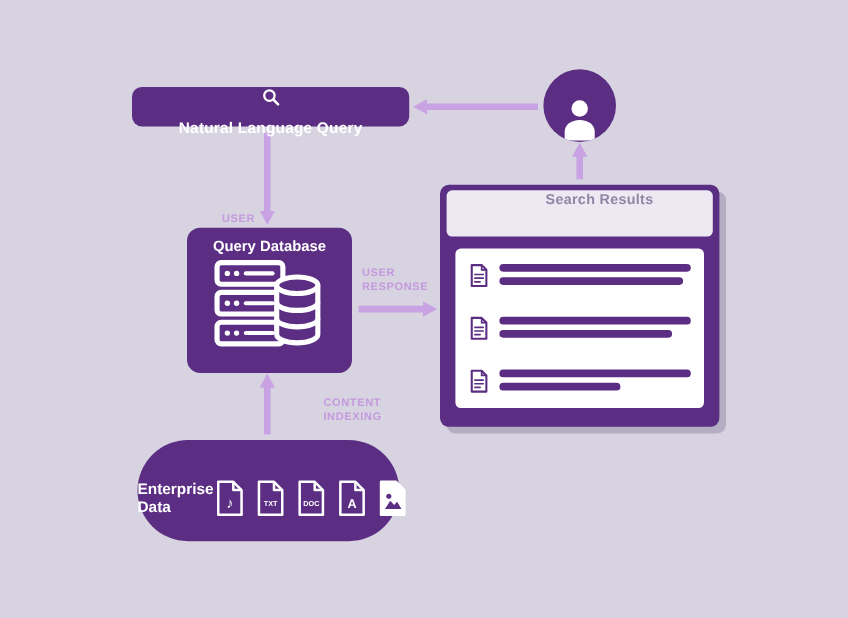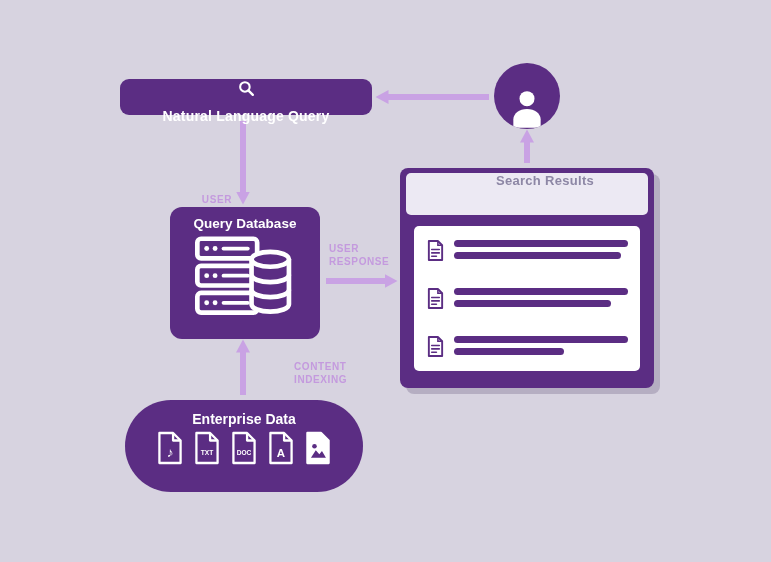--- a/index.html
+++ b/index.html
@@ -45,21 +45,21 @@
   .window-title { color:#8d87a5; font-weight:700; font-size:13px; letter-spacing:.3px; }
   .panel { background:#fff; border-radius:5px; margin:11px 8px 0; height:145px;
            padding:13px 12px; display:flex; flex-direction:column; justify-content:space-between; }
   .result-row { display:flex; gap:9px; align-items:flex-start; }
   .doc-ic { width:19px; height:23px; flex:0 0 auto; }
   .bars { flex:1; display:flex; flex-direction:column; gap:5px; padding-top:1px; }
   .bar { height:7px; border-radius:3.5px; background:#5b2d83; }
 
   
   .enterprise { position:absolute; left:125px; top:400px; width:238px; height:92px;
-                background:#5b2d83; border-radius:46px; display:flex; flex-direction:column;
+                background:#5b2d83; border-radius:46px; display:flex; flex-direction:row;
                 align-items:center; padding-top:11px; }
   .ent-title { color:#fff; font-weight:700; font-size:14px; }
   .files { display:flex; gap:7px; margin-top:3px; }
   .file-ic { width:30px; height:36px; }
   .page-outline { fill:none; stroke:#fff; stroke-width:2.6; stroke-linejoin:round; }
   .file-label { font-family:"Liberation Sans", sans-serif; font-weight:700; fill:#fff;
                 text-anchor:middle; }
 </style>
 </head>
 <body>

